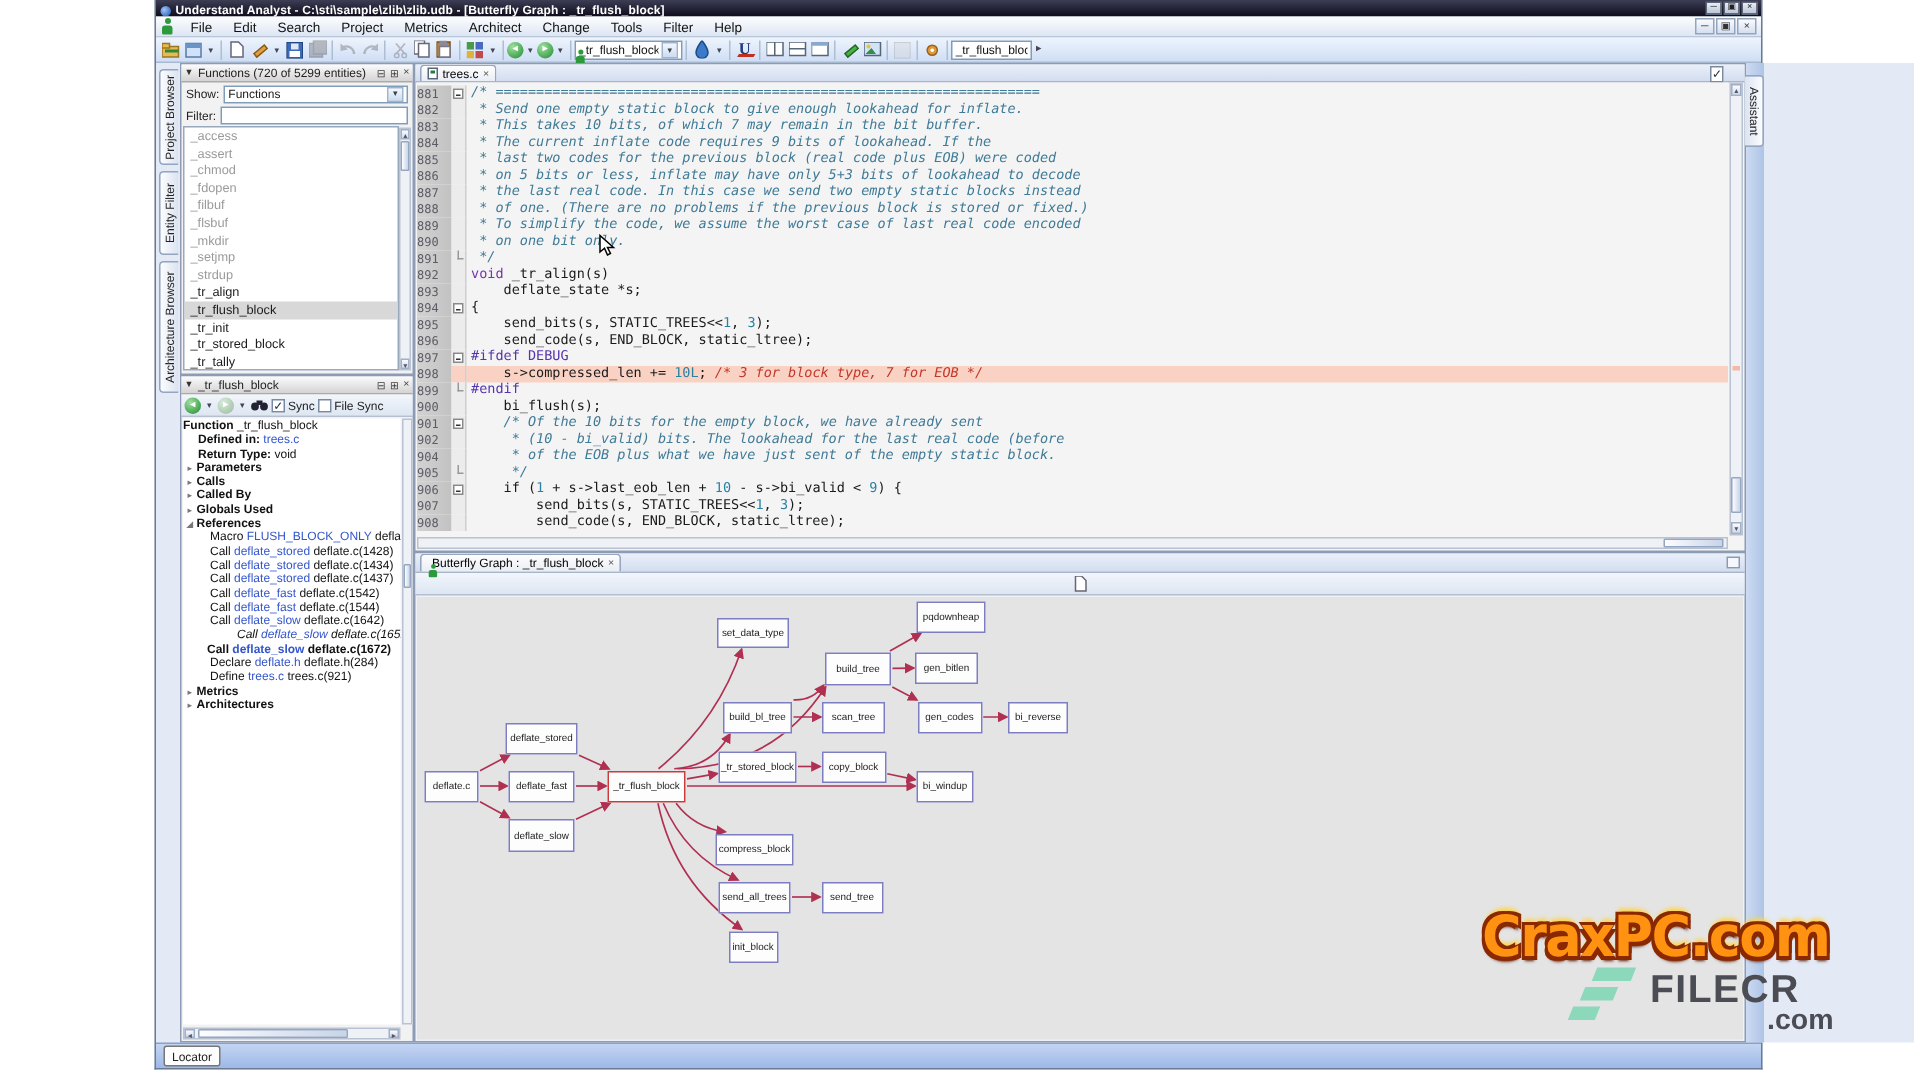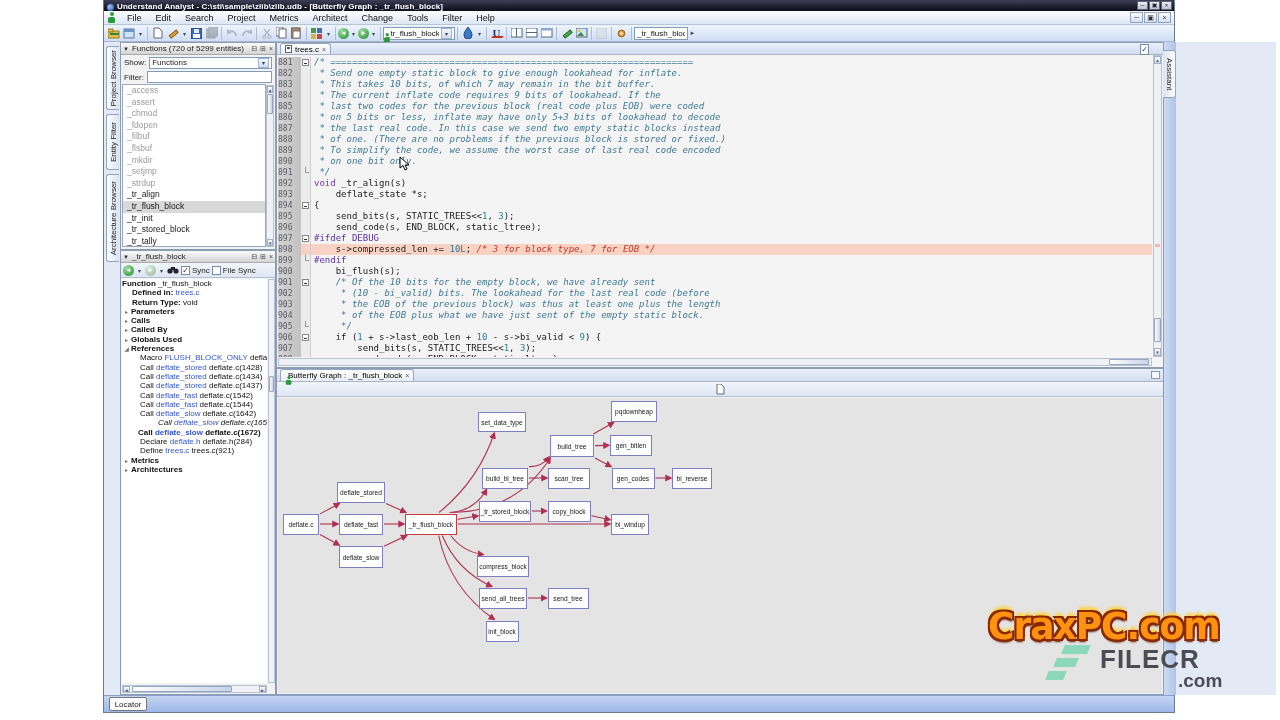--- a/index.html
+++ b/index.html
@@ -478,21 +478,20 @@
           <div class="cline"><span class="ln">893</span><span class="fold"></span><span class="ct"><span>    deflate_state *s;</span></span></div>
           <div class="cline"><span class="ln">894</span><span class="fold"><span class="fm"></span></span><span class="ct"><span>{</span></span></div>
           <div class="cline"><span class="ln">895</span><span class="fold"></span><span class="ct"><span>    send_bits(s, STATIC_TREES&lt;&lt;</span><span class="num">1</span><span>, </span><span class="num">3</span><span>);</span></span></div>
           <div class="cline"><span class="ln">896</span><span class="fold"></span><span class="ct"><span>    send_code(s, END_BLOCK, static_ltree);</span></span></div>
           <div class="cline"><span class="ln">897</span><span class="fold"><span class="fm"></span></span><span class="ct"><span class="pp">#ifdef DEBUG</span></span></div>
           <div class="cline hl"><span class="ln">898</span><span class="fold"></span><span class="ct"><span>    s-&gt;compressed_len += </span><span class="num">10L</span><span>; </span><span class="cm2">/* 3 for block type, 7 for EOB */</span></span></div>
           <div class="cline"><span class="ln">899</span><span class="fold"><span class="fe"></span></span><span class="ct"><span class="pp">#endif</span></span></div>
           <div class="cline"><span class="ln">900</span><span class="fold"></span><span class="ct"><span>    bi_flush(s);</span></span></div>
           <div class="cline"><span class="ln">901</span><span class="fold"><span class="fm"></span></span><span class="ct"><span>    </span><span class="cm">/* Of the 10 bits for the empty block, we have already sent</span></span></div>
           <div class="cline"><span class="ln">902</span><span class="fold"></span><span class="ct"><span class="cm">     * (10 - bi_valid) bits. The lookahead for the last real code (before</span></span></div>
-          <div class="cline"><span class="ln">903</span><span class="fold"></span><span class="ct"><span class="cm">     * the EOB of the previous block) was thus at least one plus the length</span></span></div>
           <div class="cline"><span class="ln">904</span><span class="fold"></span><span class="ct"><span class="cm">     * of the EOB plus what we have just sent of the empty static block.</span></span></div>
           <div class="cline"><span class="ln">905</span><span class="fold"><span class="fe"></span></span><span class="ct"><span class="cm">     */</span></span></div>
           <div class="cline"><span class="ln">906</span><span class="fold"><span class="fm"></span></span><span class="ct"><span>    if (</span><span class="num">1</span><span> + s-&gt;last_eob_len + </span><span class="num">10</span><span> - s-&gt;bi_valid &lt; </span><span class="num">9</span><span>) {</span></span></div>
           <div class="cline"><span class="ln">907</span><span class="fold"></span><span class="ct"><span>        send_bits(s, STATIC_TREES&lt;&lt;</span><span class="num">1</span><span>, </span><span class="num">3</span><span>);</span></span></div>
           <div class="cline"><span class="ln">908</span><span class="fold"></span><span class="ct"><span>        send_code(s, END_BLOCK, static_ltree);</span></span></div>
         </div>
       <div class="sbv" style="right:1px; top:12px; bottom:10px; width:9px;">
         <span class="sb-btn" style="left:0;right:0;top:0;height:8px;line-height:8px;">▲</span>
         <span style="position:absolute;left:1px;right:1px;top:188px;height:3px;background:#f5b8a8;"></span>
         <span class="sb-th" style="left:0;right:0;top:262px;height:24px;"></span>

